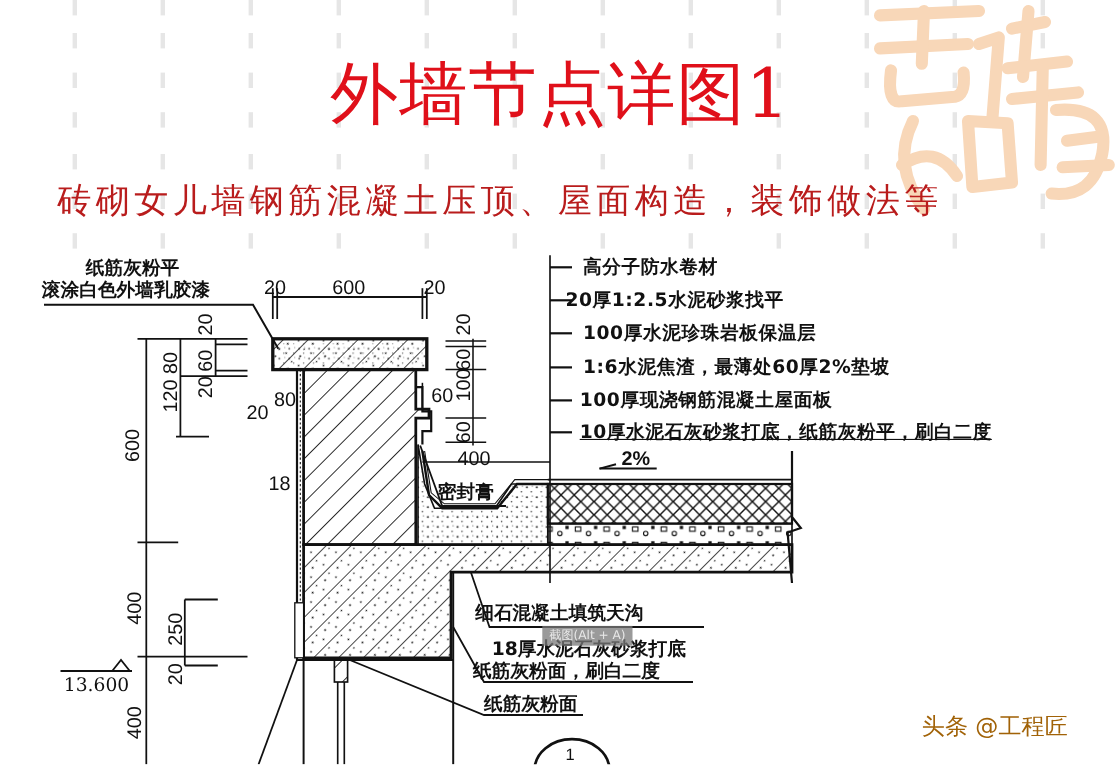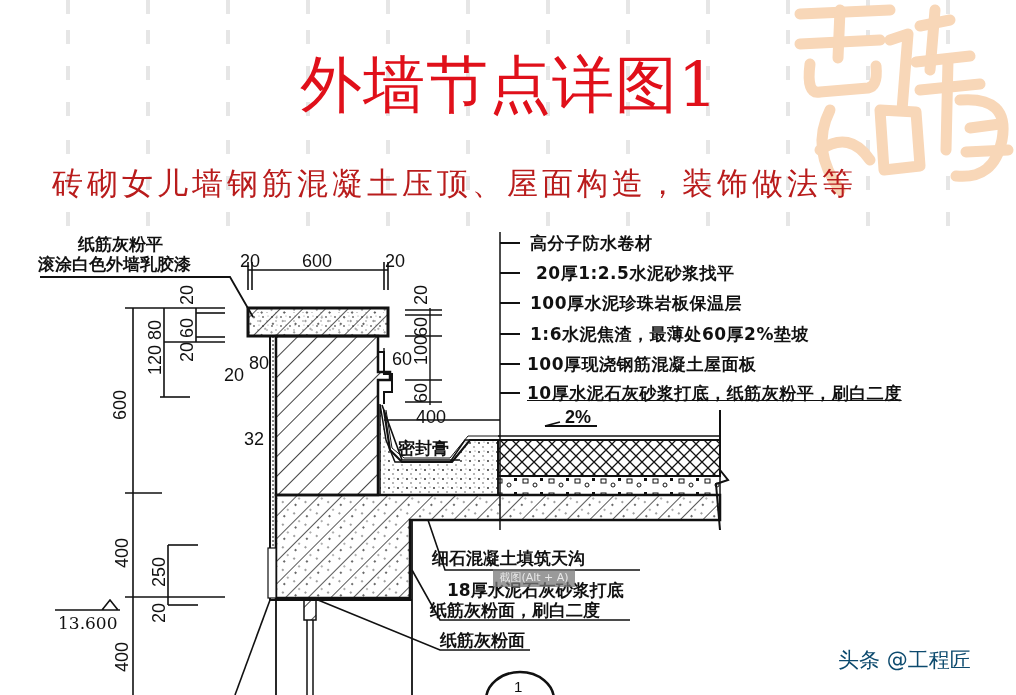--- a/index.html
+++ b/index.html
@@ -16,21 +16,21 @@
   #drawing { position: absolute; left: 0; top: 220px; width: 1016px; height: 475px; }
   .lbl { position: absolute; font-family: "DejaVu Sans", "Liberation Sans", sans-serif;
          font-weight: bold; color: #111; font-size: 17px; line-height: 20px; white-space: nowrap; }
   .layer-lbl { font-size: 17px; letter-spacing: 0.5px; }
   .dim { position: absolute; font-family: "Liberation Sans", "DejaVu Sans", sans-serif;
          font-size: 18px; color: #111; white-space: nowrap; line-height: 18px; }
   .dim.v { transform-origin: left top; transform: rotate(-90deg); }
   #tooltip { position: absolute; left: 493px; top: 569px; width: 82px; height: 18px;
              background: rgba(120,120,120,0.75); color: #e8e8e8; font-size: 11px; line-height: 18px;
              text-align: center; font-family: "DejaVu Sans", sans-serif; }
-  #watermark { position: absolute; left: 838px; top: 646px; font-size: 21px; color: #0c4a6e;
+  #watermark { position: absolute; left: 838px; top: 646px; font-size: 21px; color: #a16207;
                font-family: "DejaVu Sans", "Liberation Sans", sans-serif; white-space: nowrap;
                text-shadow: 1px 1px 0 #fff, -1px -1px 0 #fff; }
 </style>
 </head>
 <body>
 
 <div id="grid">
     <div class="grid-dash" style="left: 66px; top: 0px;"></div>
     <div class="grid-dash" style="left: 66px; top: 30px;"></div>
     <div class="grid-dash" style="left: 66px; top: 66px;"></div>
@@ -261,42 +261,42 @@
     <path d="M270 600 L235 695"></path>
   </g>
 
   <ellipse cx="520" cy="700" rx="34" ry="28" fill="#fff" stroke="#111" stroke-width="2.5"></ellipse>
 </svg>
 
 <div class="lbl" style="left:78px; top:234px;">纸筋灰粉平</div>
 <div class="lbl" style="left:38px; top:254px;">滚涂白色外墙乳胶漆</div>
 
 <div class="lbl layer-lbl" style="left:530px; top:233px;">高分子防水卷材</div>
-<div class="lbl layer-lbl" style="left:536px; top:263px;">20厚1:2.5水泥砂浆找平</div>
+<div class="lbl layer-lbl" style="left:514px; top:263px;">20厚1:2.5水泥砂浆找平</div>
 <div class="lbl layer-lbl" style="left:530px; top:293px;">100厚水泥珍珠岩板保温层</div>
 <div class="lbl layer-lbl" style="left:530px; top:324px;">1:6水泥焦渣，最薄处60厚2%垫坡</div>
 <div class="lbl layer-lbl" style="left:527px; top:354px;">100厚现浇钢筋混凝土屋面板</div>
 <div class="lbl layer-lbl" style="left:527px; top:383px;text-decoration:underline;">10厚水泥石灰砂浆打底，纸筋灰粉平，刷白二度</div>
 
 <div class="dim" style="left:565px; top:408px; font-weight:bold;">2%</div>
 <div class="lbl" style="left:398px; top:438px;">密封膏</div>
 <div class="lbl" style="left:432px; top:548px;">细石混凝土填筑天沟</div>
 <div class="lbl" style="left:447px; top:580px;">18厚水泥石灰砂浆打底</div>
 <div class="lbl" style="left:430px; top:600px;">纸筋灰粉面，刷白二度</div>
 <div class="lbl" style="left:440px; top:630px;">纸筋灰粉面</div>
 
 <div class="dim" style="left:58px; top:614px; font-family:'DejaVu Serif',serif; font-size:17px;">13.600</div>
 <div class="dim" style="left:514px; top:678px; font-size:15px;">1</div>
 
 <div class="dim" style="left:240px; top:252px;">20</div>
 <div class="dim" style="left:302px; top:252px;">600</div>
 <div class="dim" style="left:385px; top:252px;">20</div>
 <div class="dim" style="left:224px; top:366px;">20</div>
 <div class="dim" style="left:249px; top:354px;">80</div>
-<div class="dim" style="left:244px; top:430px;">32</div>
+<div class="dim" style="left:244px; top:430px;">18</div>
 <div class="dim" style="left:392px; top:350px;">60</div>
 <div class="dim" style="left:416px; top:408px;">400</div>
 
 <div class="dim v" style="left:111px; top:420px;">600</div>
 <div class="dim v" style="left:146px; top:375px;">120</div>
 <div class="dim v" style="left:146px; top:340px;">80</div>
 <div class="dim v" style="left:178px; top:305px;">20</div>
 <div class="dim v" style="left:178px; top:338px;">60</div>
 <div class="dim v" style="left:178px; top:362px;">20</div>
 <div class="dim v" style="left:412px; top:305px;">20</div>

